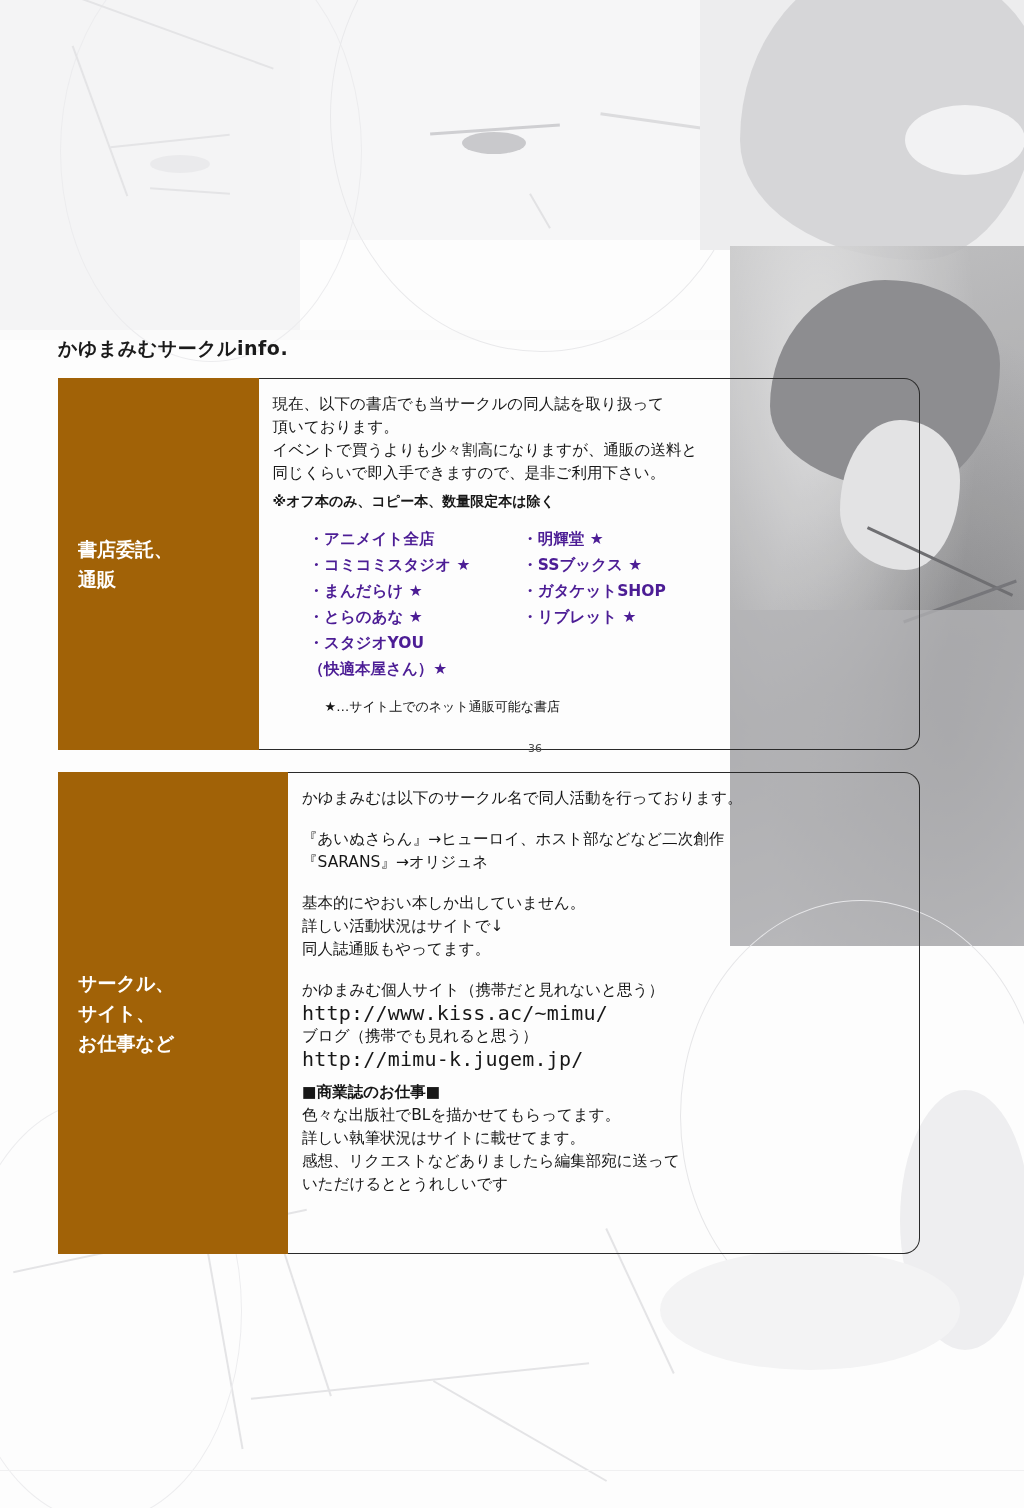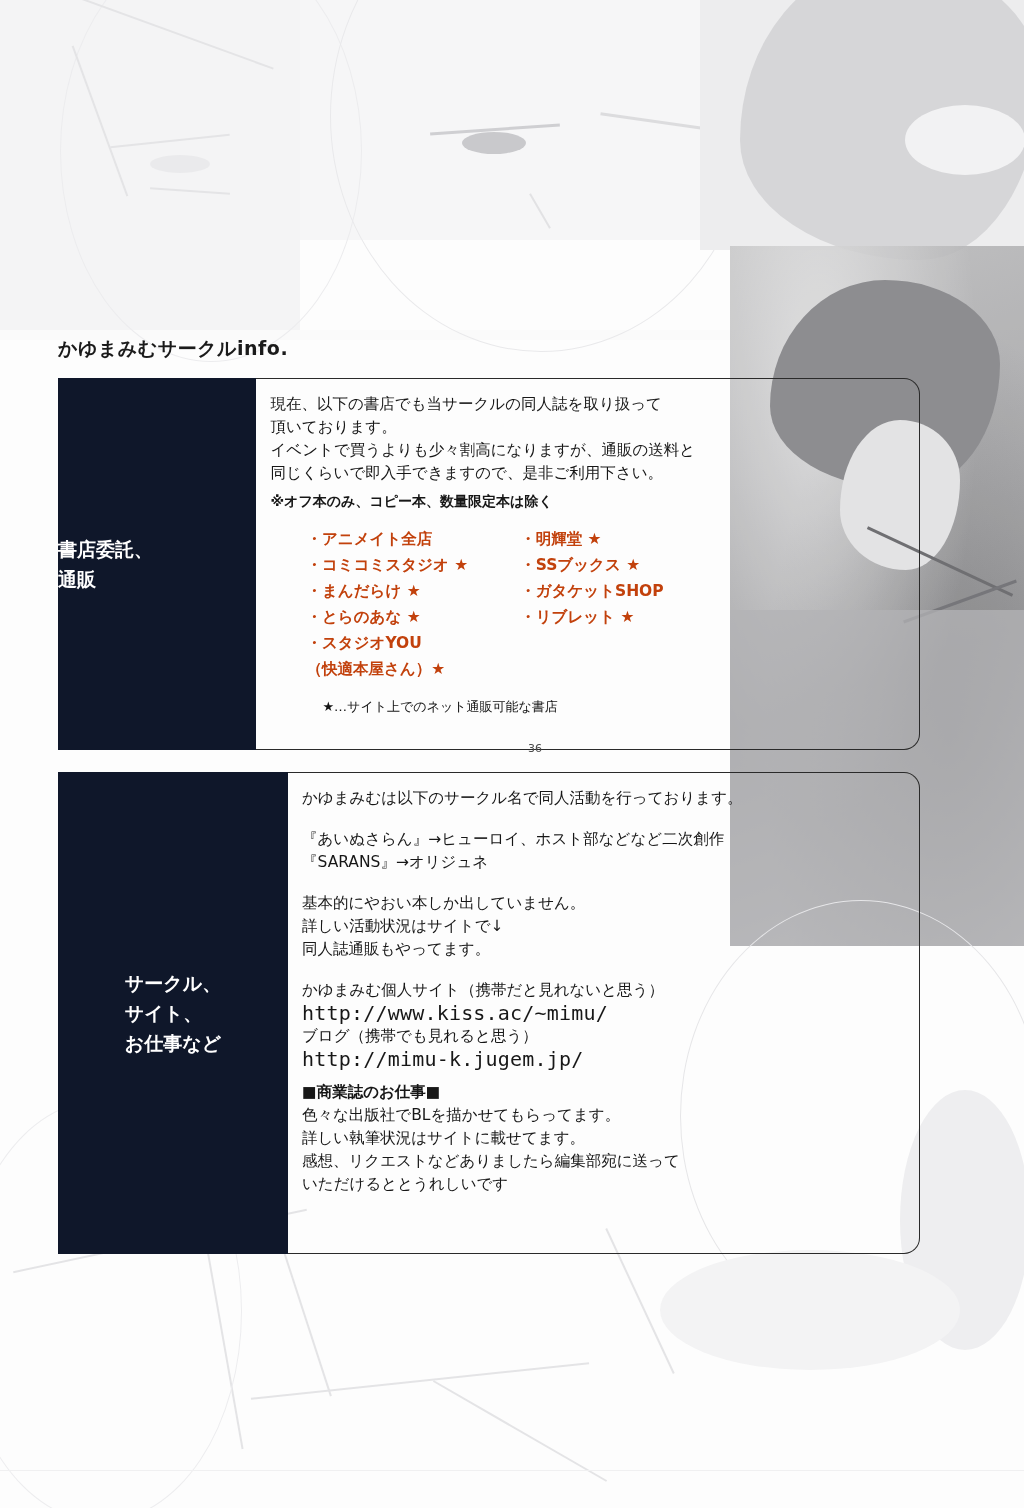--- a/index.html
+++ b/index.html
@@ -79,25 +79,26 @@
     color: #1b1b1b;
     white-space: nowrap;
   }
 
   .section {
     position: absolute;
     display: flex;
     align-items: stretch;
   }
   .label-box {
-    background: #0f172a;
+    background: #a16207;
     color: #ffffff;
     box-sizing: border-box;
     display: flex;
     align-items: center;
+    padding-left: 20px;
   }
   .label-text {
     font-family: "DejaVu Sans", sans-serif;
     font-weight: bold;
     font-size: 19px;
     line-height: 30px;
     white-space: pre-line;
   }
   .body-box {
     background: transparent;
@@ -139,21 +140,21 @@
   .shop-cols {
     display: flex;
     margin: 14px 0 0 36px;
     gap: 52px;
   }
   .shop-col {
     font-family: "DejaVu Sans", sans-serif;
     font-size: 15.5px;
     font-weight: bold;
     line-height: 26px;
-    color: #c2410c;
+    color: #4c1d95;
     white-space: pre-line;
   }
   .shop-note {
     margin: 16px 0 0 52px;
     font-family: "DejaVu Sans", sans-serif;
     font-size: 13px;
     color: #141414;
     white-space: nowrap;
   }
 
@@ -245,21 +246,21 @@
 ・リブレット ★</div>
       </div>
 
       <div class="shop-note cjk">★…サイト上でのネット通販可能な書店</div>
     </div>
   </div>
 
   <div class="page-number">36</div>
 
   <div class="section" style="left:58px; top:772px; width:862px; height:482px;">
-    <div class="label-box" style="width:230px;justify-content:center;">
+    <div class="label-box" style="width:230px;">
       <div class="label-text cjk">サークル、
 サイト、
 お仕事など</div>
     </div>
     <div class="body-box framed" style="width:632px;">
       <p class="ptxt cjk">かゆまみむは以下のサークル名で同人活動を行っております。</p>
       <div class="gap-m"></div>
       <p class="ptxt cjk">『あいぬさらん』→ヒューロイ、ホスト部などなど二次創作
 『SARANS』→オリジュネ</p>
       <div class="gap-m"></div>

